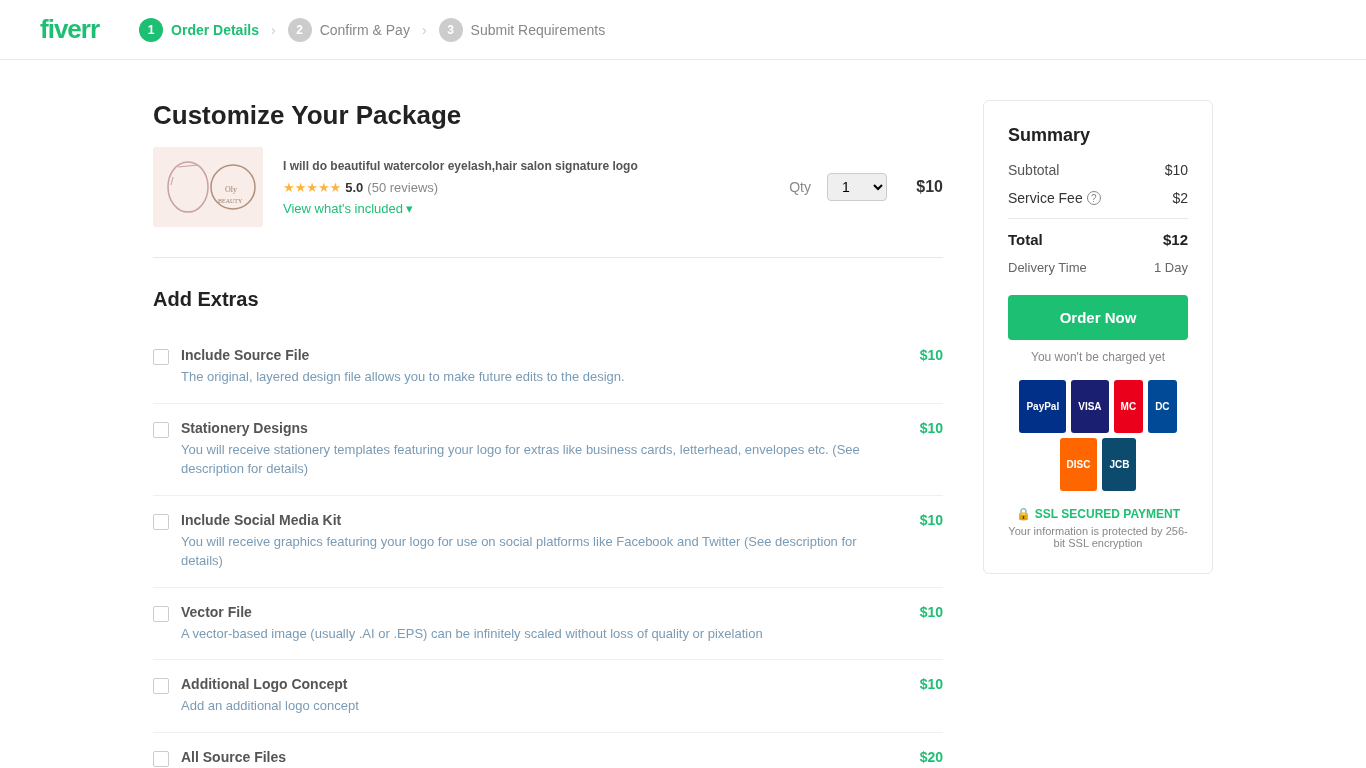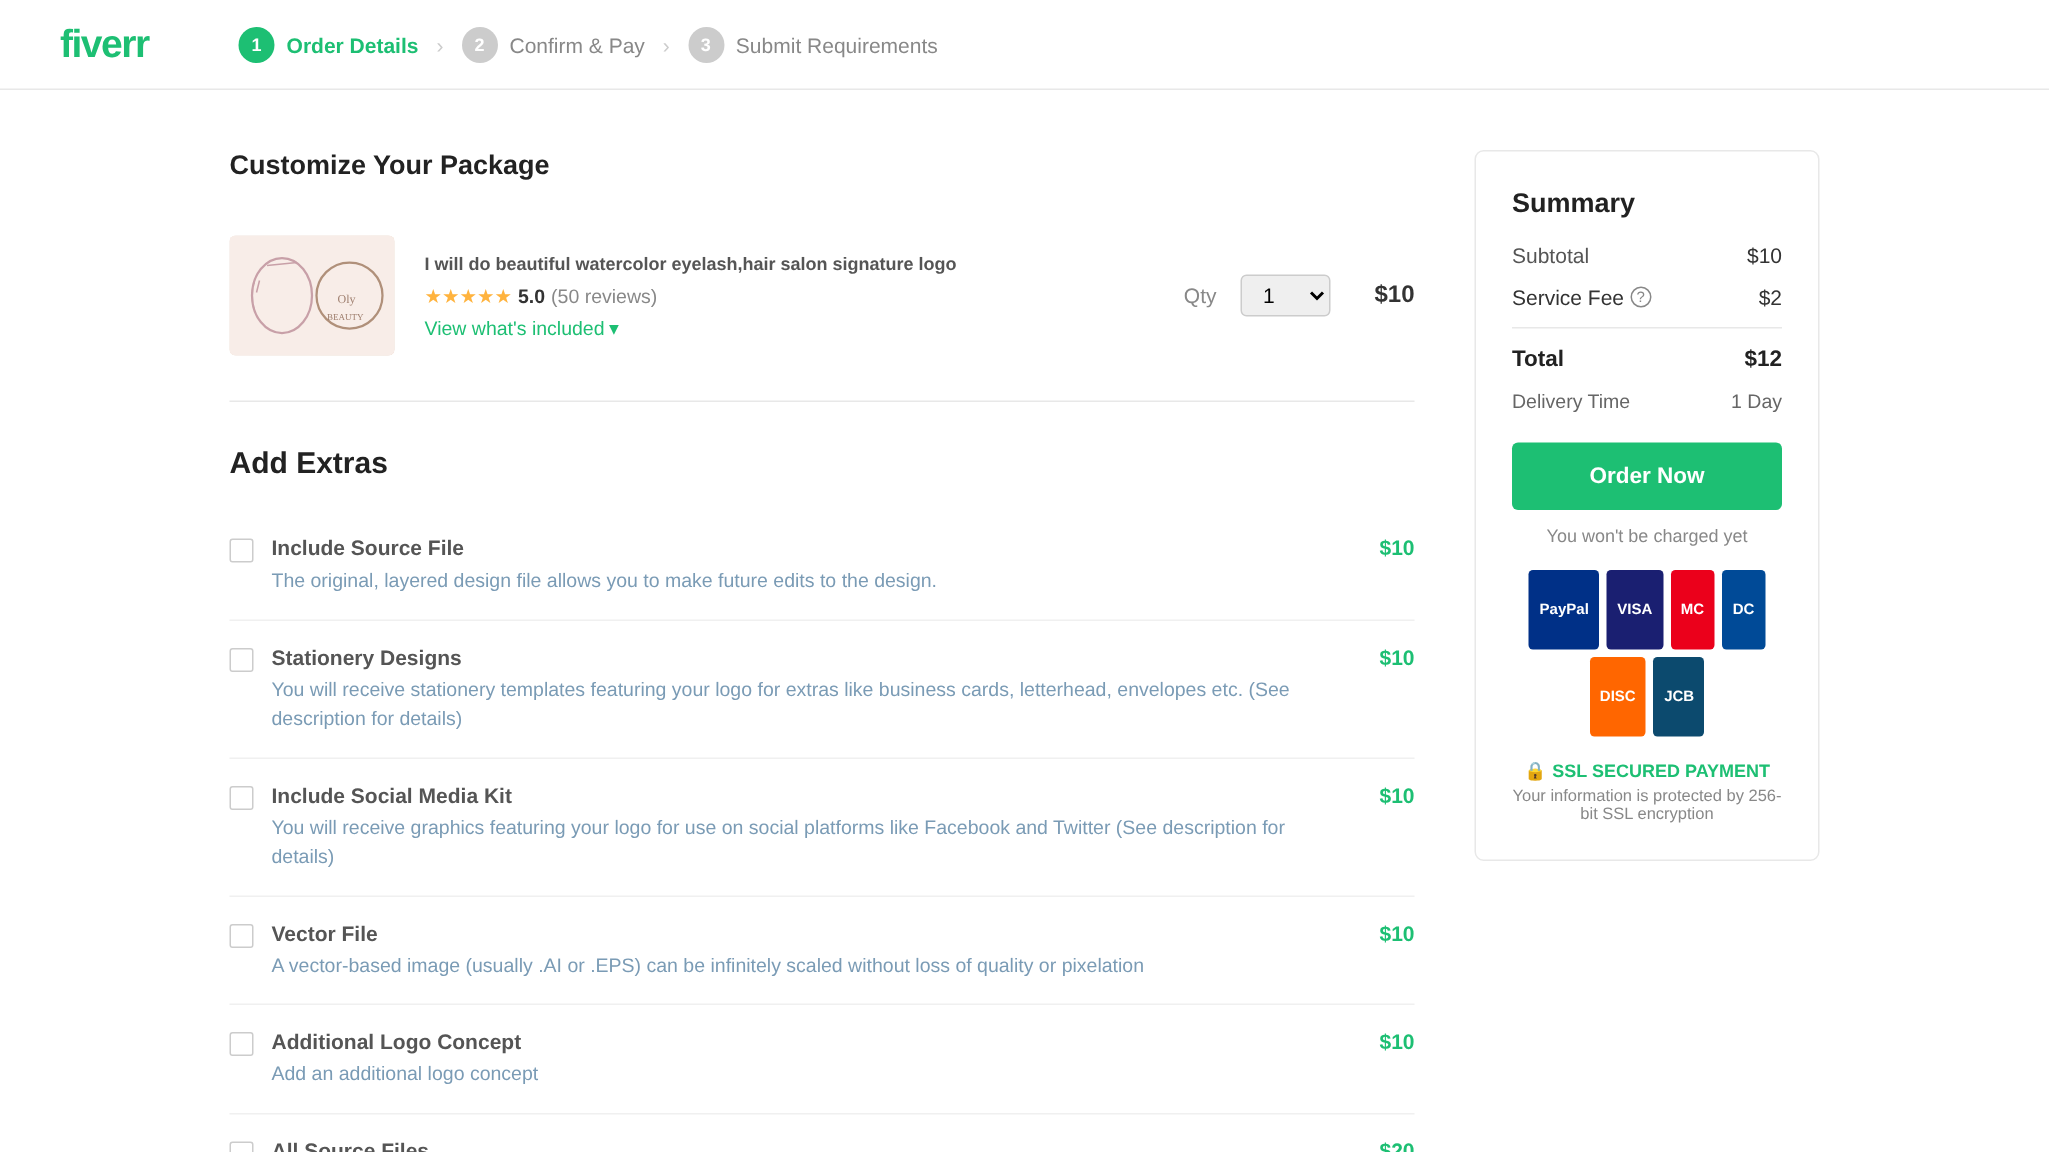--- a/index.html
+++ b/index.html
@@ -11,21 +11,21 @@
       align-items: center;
       padding: 0 40px;
       height: 60px;
       border-bottom: 1px solid #e8e8e8;
     }
     .logo {
       font-size: 26px;
       font-weight: 900;
       color: #1dbf73;
       letter-spacing: -1px;
-      margin-right: 60px;
+      margin-right: 40px;
     }
     .steps {
       display: flex;
       align-items: center;
       gap: 0;
     }
     .step {
       display: flex;
       align-items: center;
       gap: 8px;
@@ -59,24 +59,24 @@
       padding: 40px 20px;
       gap: 40px;
     }
 
     
     .content {
       flex: 1;
     }
 
     .page-title {
-      font-size: 18px;
+      font-size: 26px;
       font-weight: 700;
       color: #222;
-      margin-bottom: 36px;
+      margin-bottom: 16px;
     }
 
     
     .product-row {
       display: flex;
       align-items: center;
       gap: 20px;
       padding-bottom: 30px;
       border-bottom: 1px solid #e8e8e8;
     }

